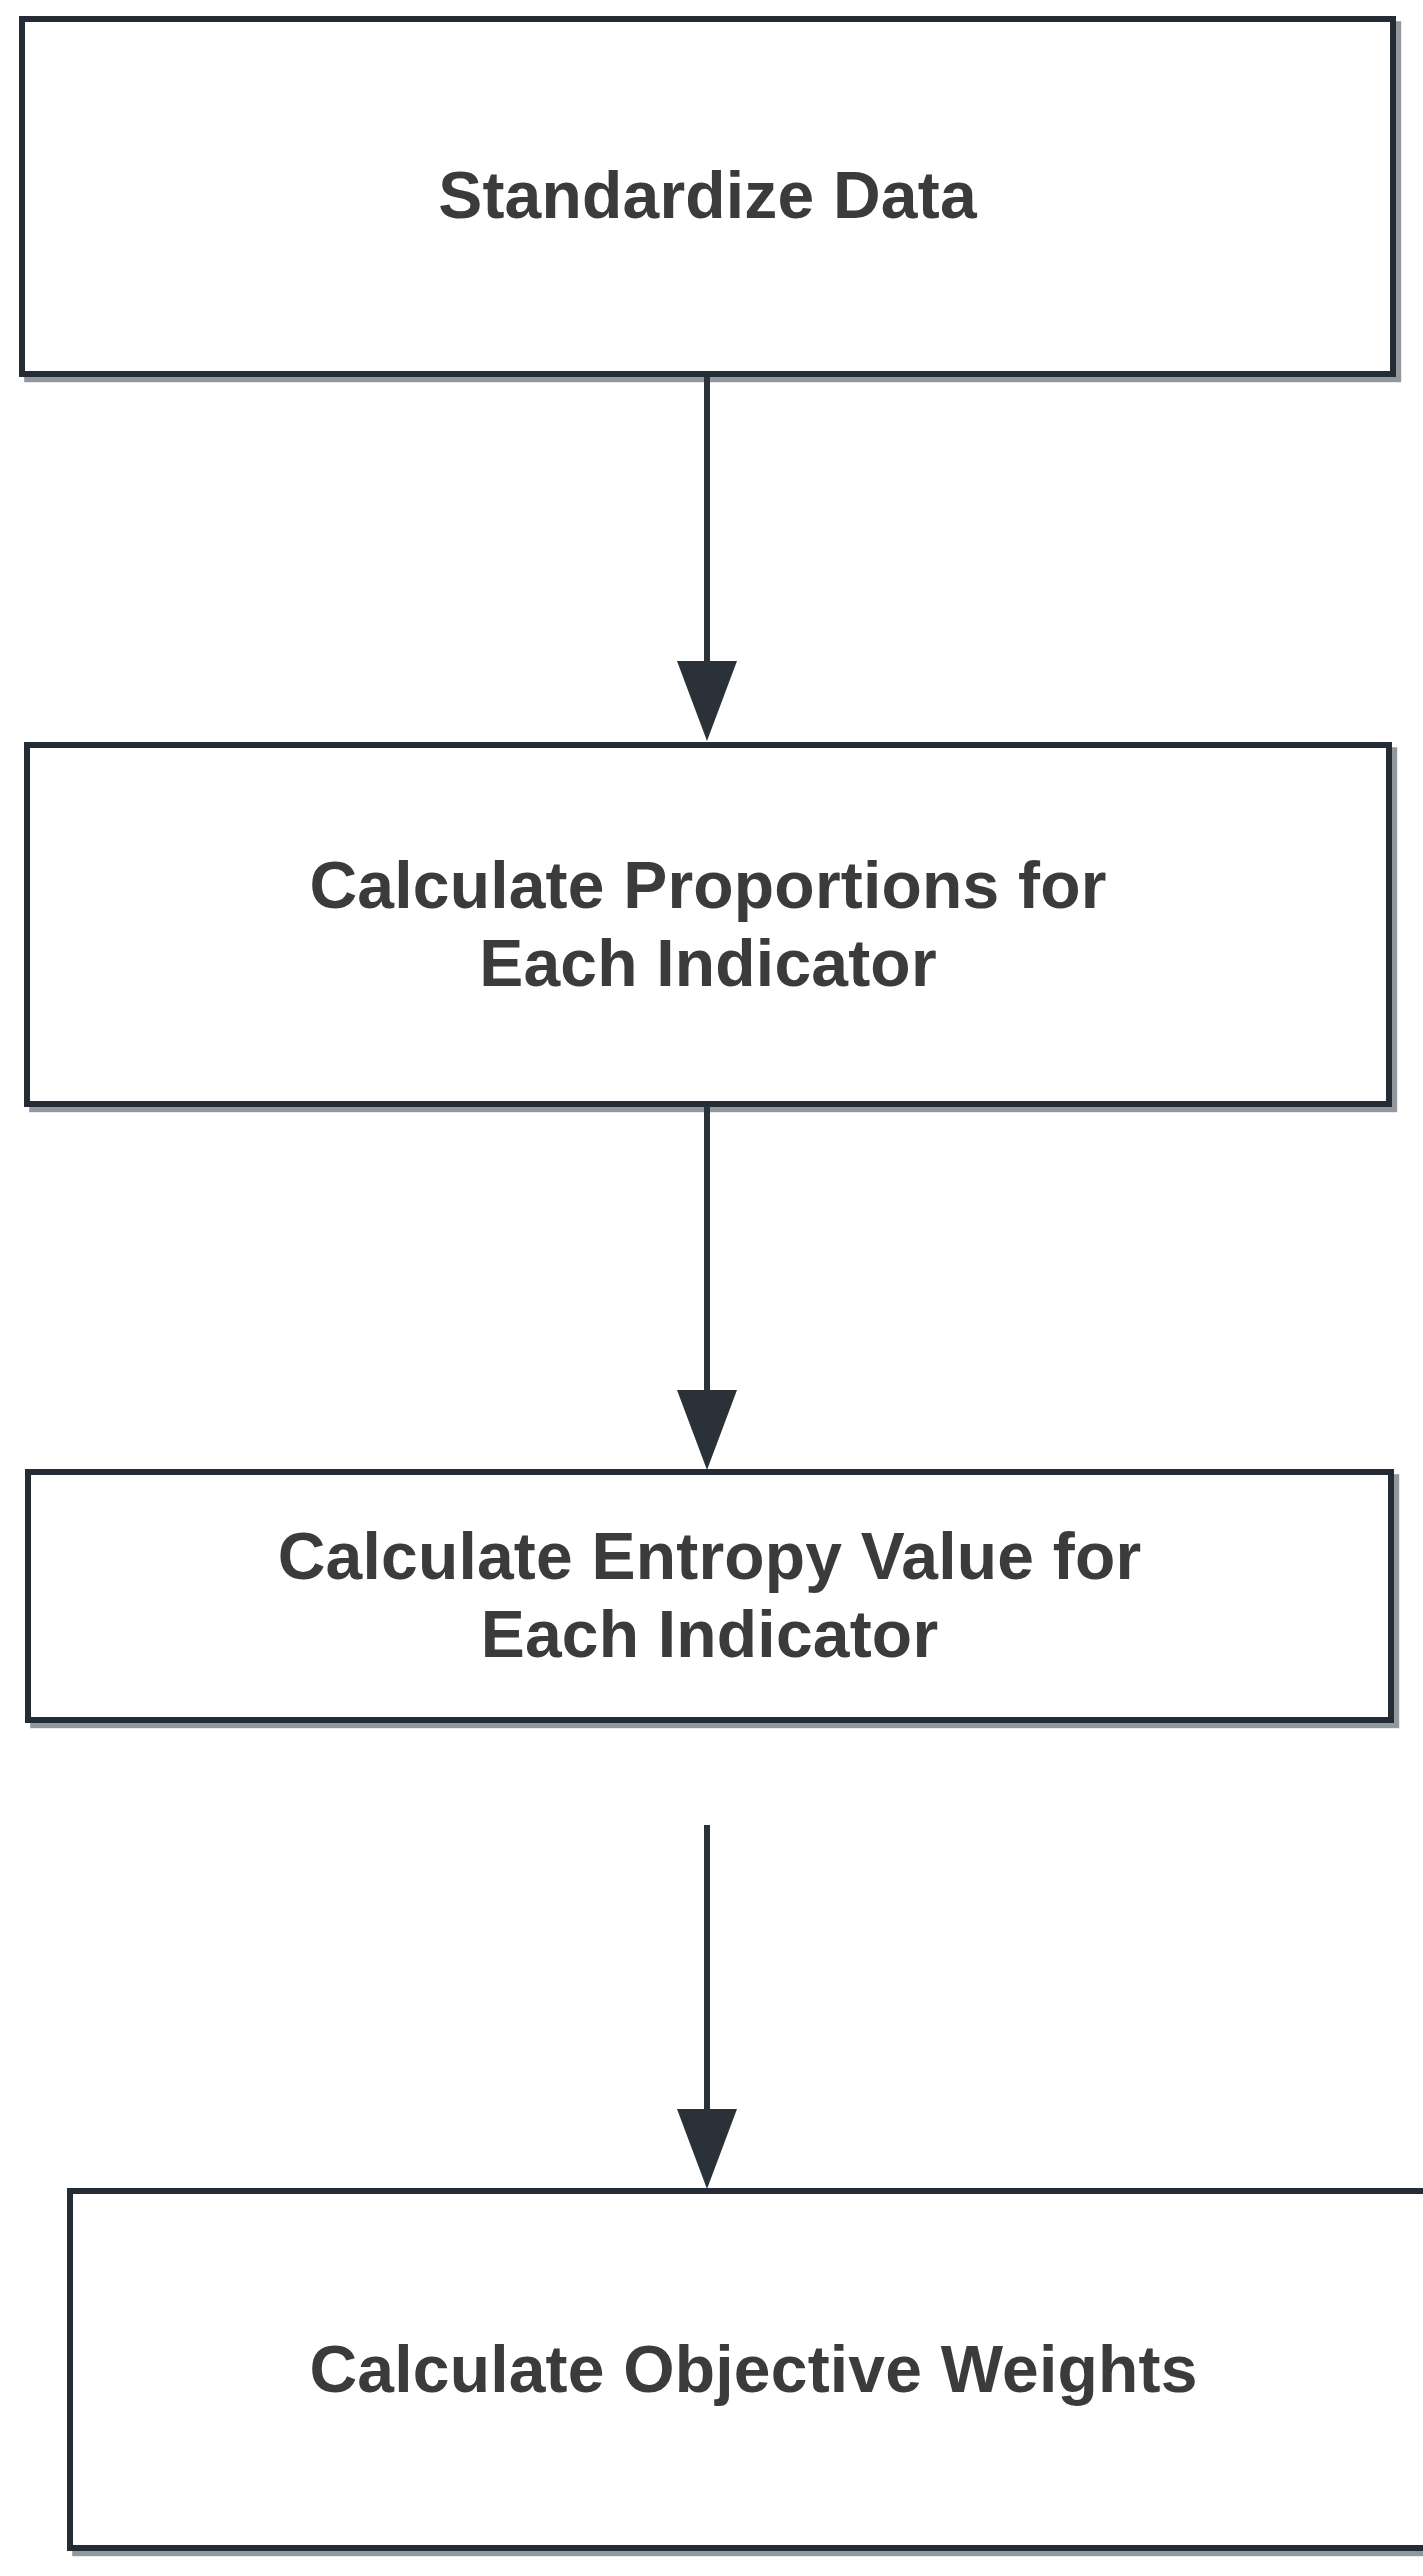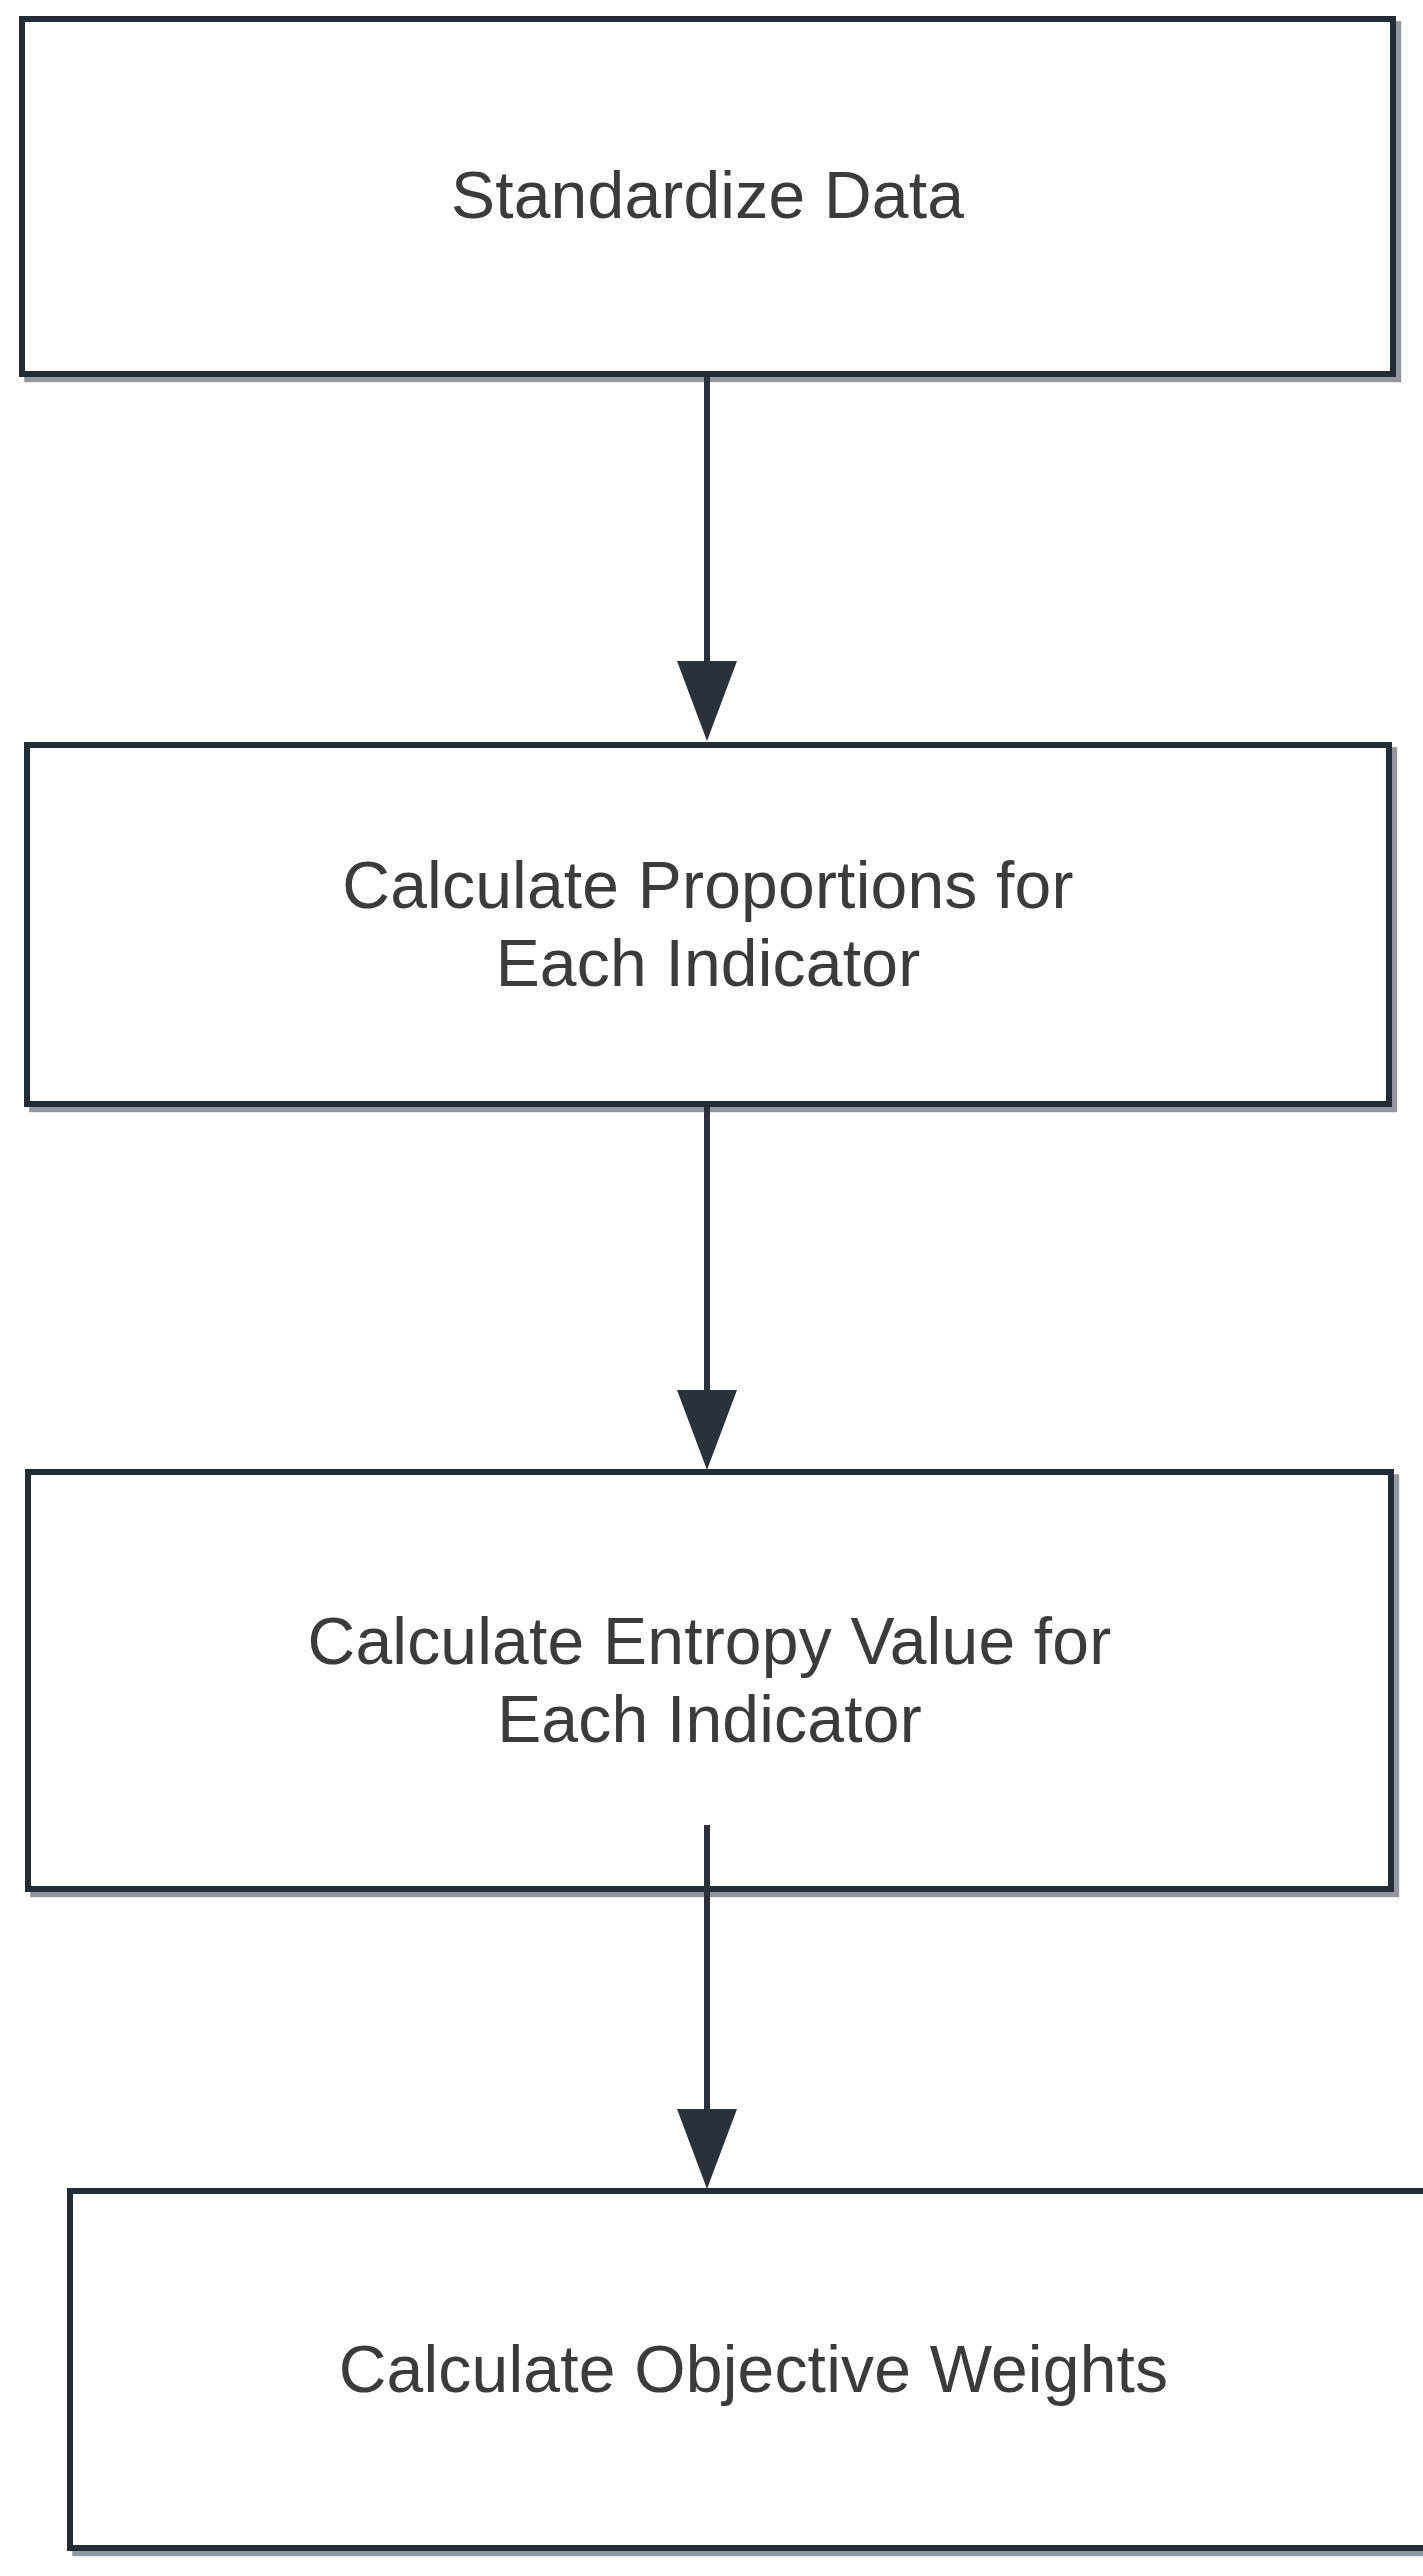--- a/index.html
+++ b/index.html
@@ -31,28 +31,28 @@
     align-items: center;
     justify-content: center;
     text-align: center;
   }
   .node-label {
     display: block;
     color: #3b3b3b;
     font-size: 66px;
     line-height: 1.18;
     letter-spacing: 0.2px;
-    font-weight: 400;
+    font-weight: 700;
     padding: 0 35px;
     white-space: pre-line;
   }
 
   #node-standardize-data { left: 19px;  top: 15.7px;   width: 1377px; height: 361px; }
   #node-calculate-proportions { left: 24px; top: 742px; width: 1368px; height: 365px; }
-  #node-calculate-entropy { left: 25px;  top: 1469px; width: 1369px; height: 423px; }
+  #node-calculate-entropy { left: 25px;  top: 1469px; width: 1369px; height: 254px; }
   #node-calculate-weights { left: 26px;  top: 2188px; width: 1373px; height: 363px; margin-left: 41px; }
 
   
   .connector {
     position: absolute;
     left: 0;
     top: 0;
     pointer-events: none;
   }
   .connector-line {

